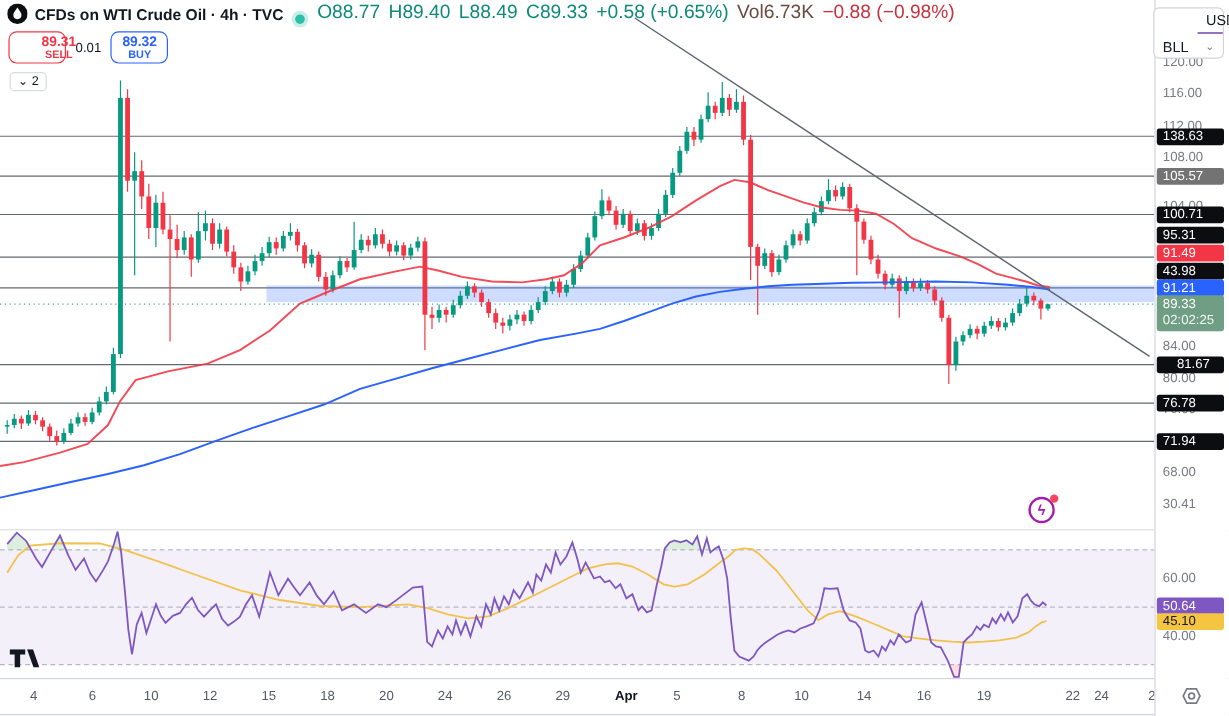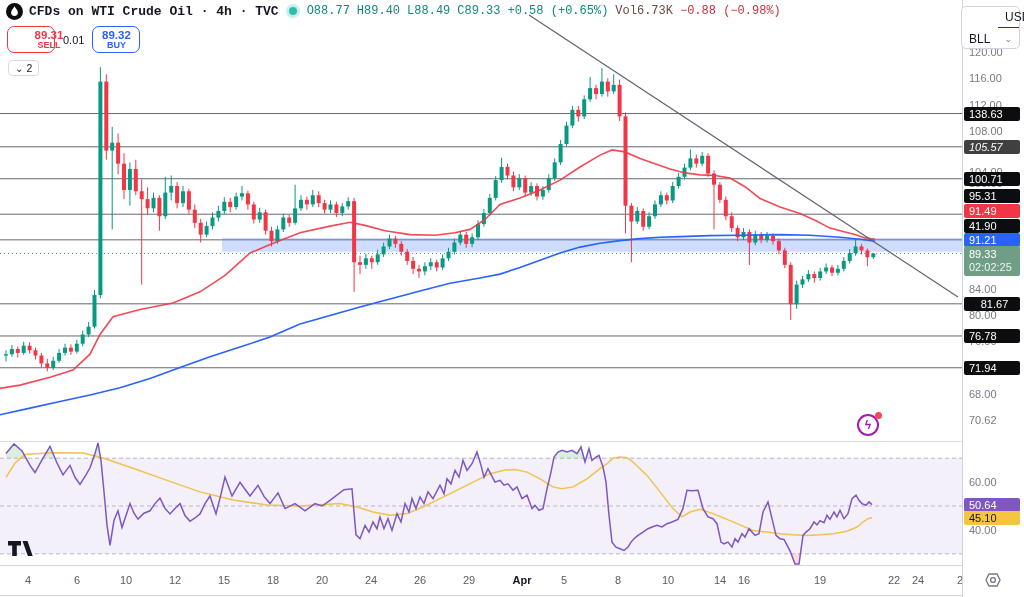--- a/index.html
+++ b/index.html
@@ -3,25 +3,25 @@
 <meta charset="utf-8">
 <style>
   * { margin:0; padding:0; box-sizing:border-box; }
   html,body { width:1024px; height:597px; background:#fff; overflow:hidden; }
   body { font-family:"Liberation Sans", sans-serif; color:#131722; }
   .app { position:relative; width:1024px; height:597px; background:#fff; }
 
   #chart-layer { position:absolute; left:0; top:0; width:1024px; height:597px; }
 
   
-  .header { position:absolute; left:6px; top:2px; height:18px; display:flex; align-items:center; gap:6px; z-index:30;font-family:Liberation Mono, monospace; }
+  .header { position:absolute; left:6px; top:2px; height:18px; display:flex; align-items:flex-end; gap:6px; z-index:30; }
   .sym-logo { width:17px; height:17px; flex:0 0 auto; }
   .title { font-size:13px; font-weight:700; color:#131722; white-space:nowrap; }
   .status-dot { width:8px; height:8px; border-radius:50%; background:#2DBDA8; box-shadow:0 0 0 3px rgba(45,189,168,.25); margin:0 4px; }
-  .legend { display:flex; align-items:center; gap:7px; font-size:12px; white-space:nowrap; }
+  .legend { display:flex; align-items:center; gap:7px; font-size:16px; white-space:nowrap; }
   .lg-up { color:#0E8A7B; }
   .lg-vol { color:#6B4A42; }
   .lg-dn { color:#C9313E; }
 
   
   .orders { position:absolute; left:7px; top:26px; display:flex; align-items:center; gap:8px; z-index:30; }
   .ord-btn { width:48px; height:27px; border-radius:7px; background:#fff; display:flex; flex-direction:column; align-items:center; justify-content:center; line-height:1.05; cursor:pointer; }
   .ord-sell { border:1px solid #F23645; color:#F23645;padding-left:36px; }
   .ord-buy  { border:1px solid #2962FF; color:#2962FF; }
   .ord-price { font-size:11.5px; font-weight:700; }
@@ -432,27 +432,27 @@
       <div class="tick" style="top: 172px; text-align: center;">104.00</div>
       <div class="tick" style="top: 183.4px;">100.00</div>
       <div class="tick" style="top: 209.7px;">96.00</div>
       <div class="tick" style="top: 236px;">92.00</div>
       <div class="tick" style="top: 262.2px;">88.00</div>
       <div class="tick" style="top: 288.5px;">84.00</div>
       <div class="tick" style="top: 314.8px;">80.00</div>
       <div class="tick" style="top: 341.1px;">76.00</div>
       <div class="tick" style="top: 367.4px;">72.00</div>
       <div class="tick" style="top: 393.6px;">68.00</div>
-      <div class="tick" style="top: 419.9px;">70.62</div>
+      <div class="tick" style="top: 419.9px;">30.41</div>
       <div class="chip" style="top: 113.6px; background: rgb(12, 13, 16);">138.63</div>
-      <div class="chip" style="top: 146.8px; background: #404040; font-style: italic;">105.57</div>
+      <div class="chip" style="top: 146.8px; background: #737373;">105.57</div>
       <div class="chip" style="top: 178.7px; background: rgb(12, 13, 16);">100.71</div>
       <div class="chip" style="top: 196px; background: rgb(12, 13, 16);">95.31</div>
       <div class="chip" style="top: 211px; background: rgb(242, 54, 69);">91.49</div>
-      <div class="chip" style="top: 226px; background: rgb(12, 13, 16);">41.90</div>
+      <div class="chip" style="top: 226px; background: rgb(12, 13, 16);">43.98</div>
       <div class="chip" style="top: 240px; background: rgb(41, 98, 255);">91.21</div>
       <div class="chip" style="top: 303.8px; background: rgb(12, 13, 16); text-align: center;">81.67</div>
       <div class="chip" style="top: 336px; background: rgb(12, 13, 16);">76.78</div>
       <div class="chip" style="top: 367.8px; background: rgb(12, 13, 16);">71.94</div>
       <div class="chip chip-last" style="top: 246px; background: rgb(111, 158, 132);">
         <div>89.33</div>
         <div style="opacity:.9">02:02:25</div>
       </div>
       <div class="tick" style="top: 482.1px;">60.00</div>
       <div class="tick" style="top: 529.9px;">40.00</div>
@@ -480,21 +480,21 @@
       <div class="t-label" style="left: 273px;">18</div>
       <div class="t-label" style="left: 322px;">20</div>
       <div class="t-label" style="left: 371px;">24</div>
       <div class="t-label" style="left: 420px;">26</div>
       <div class="t-label" style="left: 469px;">29</div>
       <div class="t-label em" style="left: 522px;">Apr</div>
       <div class="t-label" style="left: 564px;">5</div>
       <div class="t-label" style="left: 618px;">8</div>
       <div class="t-label" style="left: 668px;">10</div>
       <div class="t-label" style="left: 720px;">14</div>
-      <div class="t-label" style="left: 744px;">16</div>
+      <div class="t-label" style="left: 770px;">16</div>
       <div class="t-label" style="left: 820px;">19</div>
       <div class="t-label" style="left: 870px; margin-left: 24px;">22</div>
       <div class="t-label" style="left: 918px;">24</div>
       <div class="t-label" style="left: 963px;">28</div>
     </div>
 
   <div class="magic-btn">
     <div class="magic-circle">ϟ</div>
     <div class="magic-dot"></div>
   </div>

